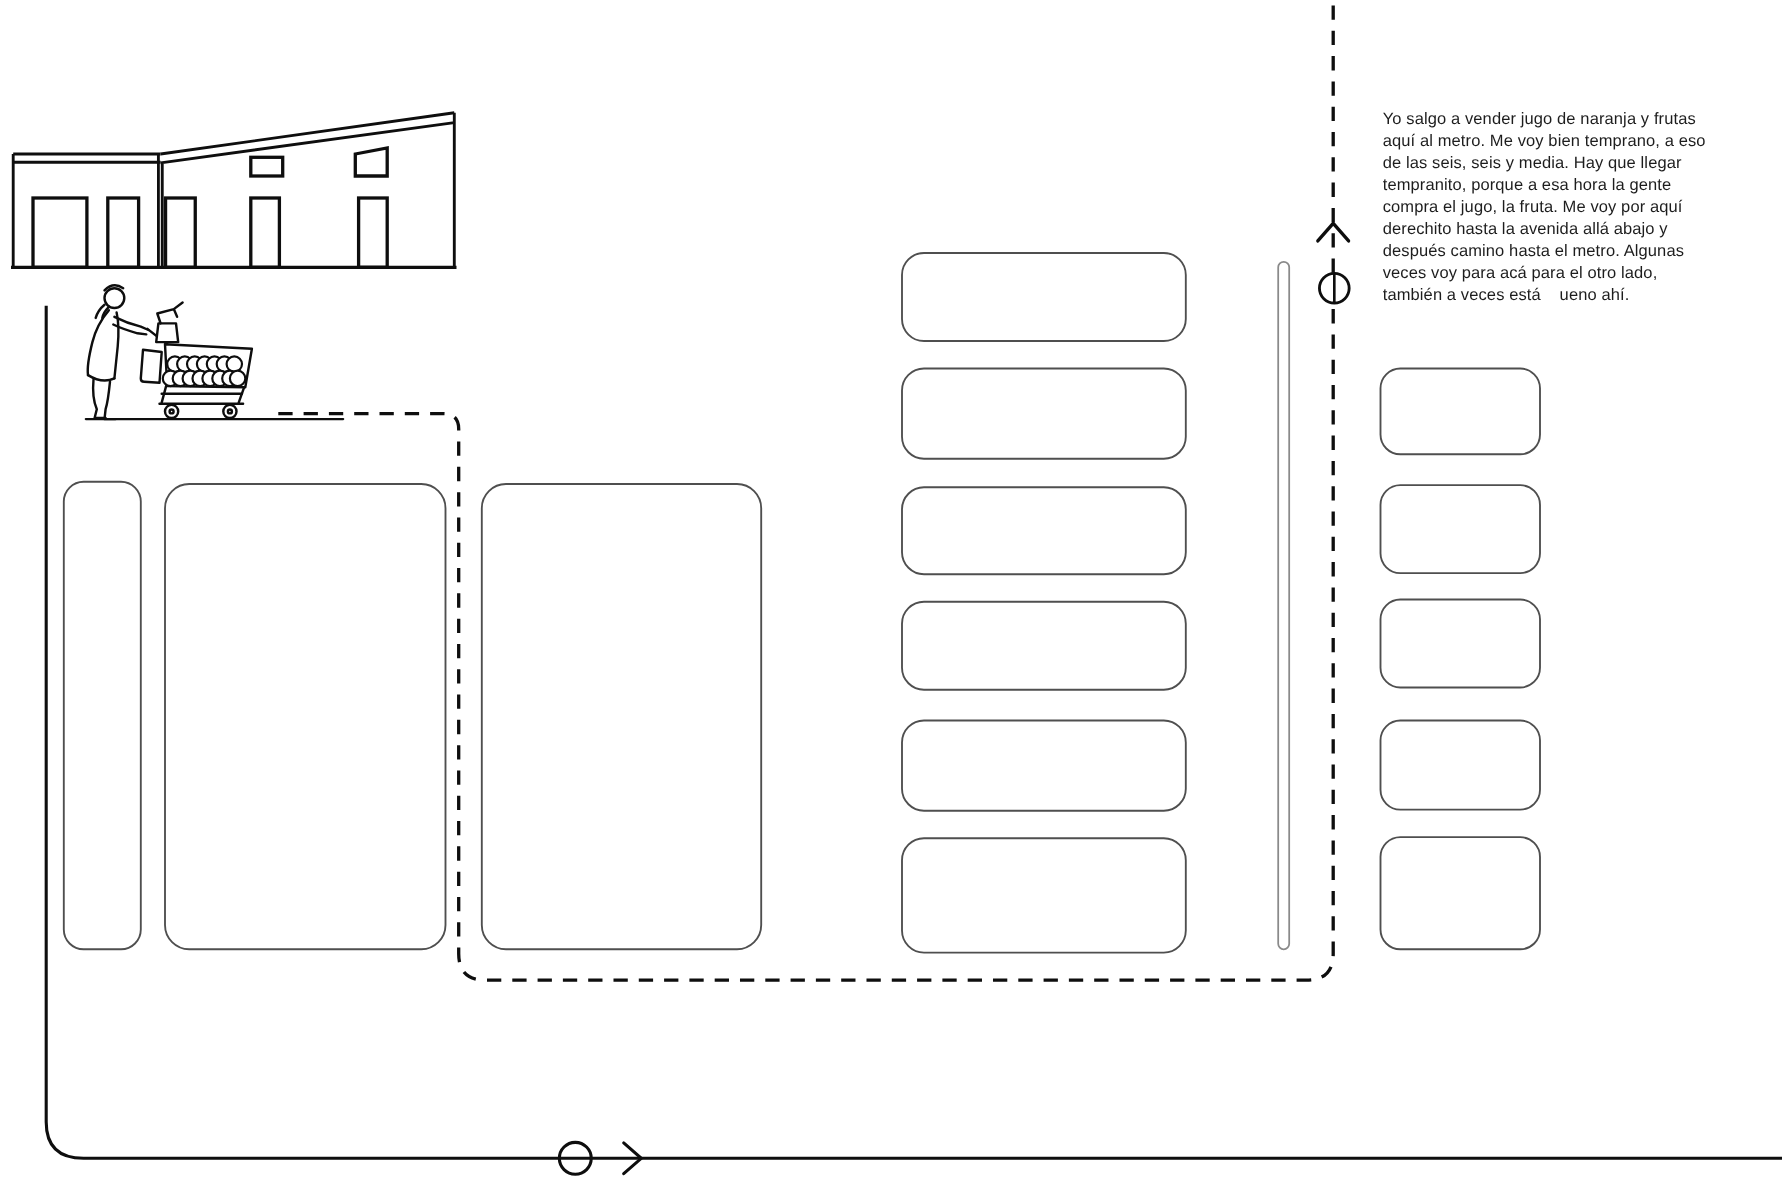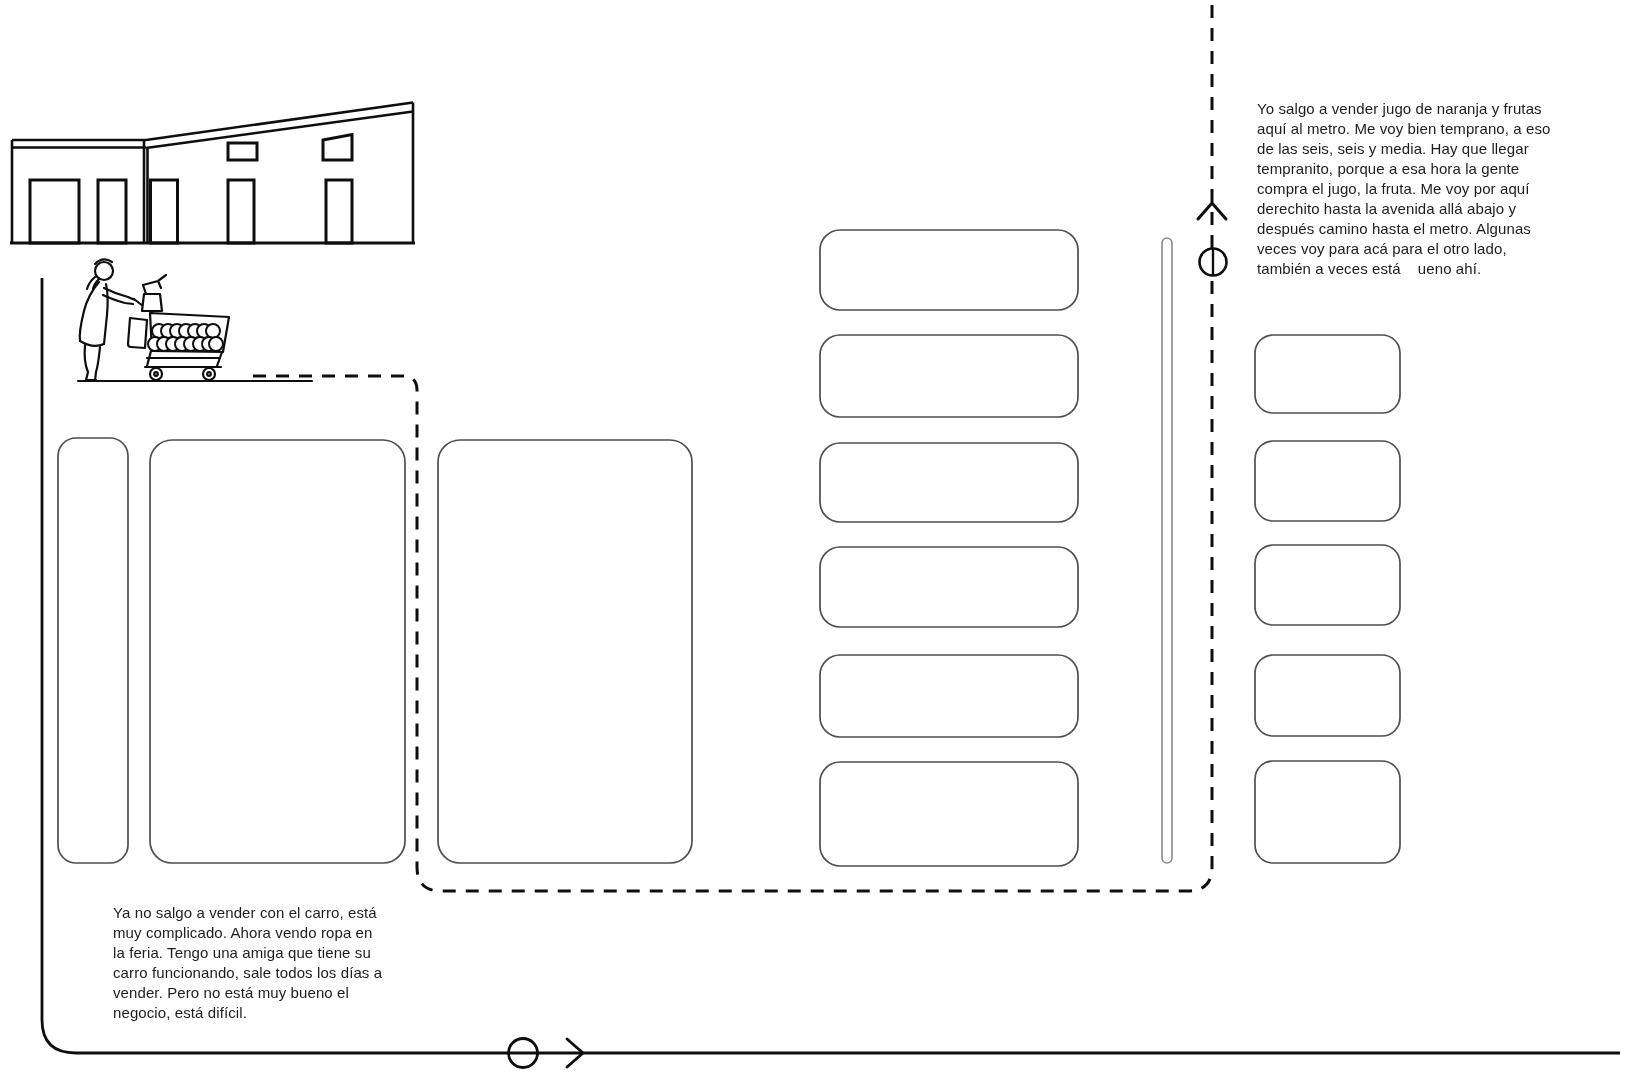--- a/index.html
+++ b/index.html
@@ -134,20 +134,14 @@
   <div class="quote quote-metro">Yo salgo a vender jugo de naranja y frutas
 aquí al metro. Me voy bien temprano, a eso
 de las seis, seis y media. Hay que llegar
 tempranito, porque a esa hora la gente
 compra el jugo, la fruta. Me voy por aquí
 derechito hasta la avenida allá abajo y
 después camino hasta el metro. Algunas
 veces voy para acá para el otro lado,
 también a veces está    ueno ahí.</div>
 
-  <div class="quote quote-feria">Ya no salgo a vender con el carro, está
-muy complicado. Ahora vendo ropa en
-la feria. Tengo una amiga que tiene su
-carro funcionando, sale todos los días a
-vender. Pero no está muy bueno el
-negocio, está difícil.</div>
 
 </div>
 
 </body></html>

